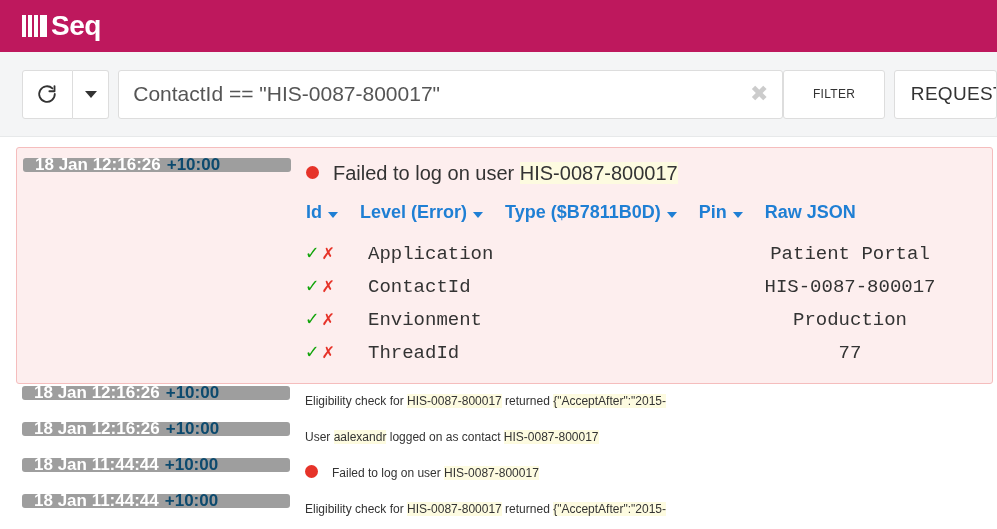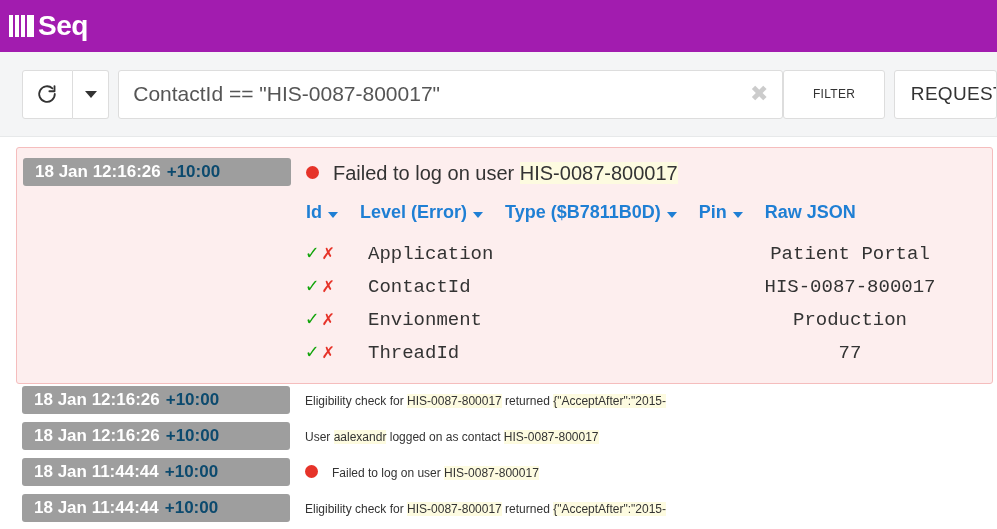--- a/index.html
+++ b/index.html
@@ -11,24 +11,24 @@
     height: 529px;
     overflow: hidden;
     background: #ffffff;
     font-family: "Liberation Sans", sans-serif;
     -webkit-font-smoothing: antialiased;
   }
 
   
   .header {
     height: 52px;
-    background: #a21caf;
-    display: flex;
-    align-items: center;
-    padding-left: 9px;
+    background: #be185d;
+    display: flex;
+    align-items: center;
+    padding-left: 22px;
     box-sizing: border-box;
   }
   .logo {
     display: flex;
     align-items: center;
   }
   .logo-bars {
     display: flex;
     align-items: flex-end;
     height: 22px;
@@ -152,21 +152,21 @@
     display: flex;
     align-items: flex-start;
     height: 34px;
     margin-bottom: 2px;
     padding-left: 22px;
     box-sizing: border-box;
   }
   .ts {
     flex: 0 0 auto;
     width: 268px;
-    height: 28px;
+    height: 14px;
     background: #9e9e9e;
     border-radius: 3px;
     color: #ffffff;
     font-size: 17px;
     font-weight: bold;
     display: flex;
     align-items: center;
     padding-left: 12px;
     box-sizing: border-box;
     white-space: nowrap;

